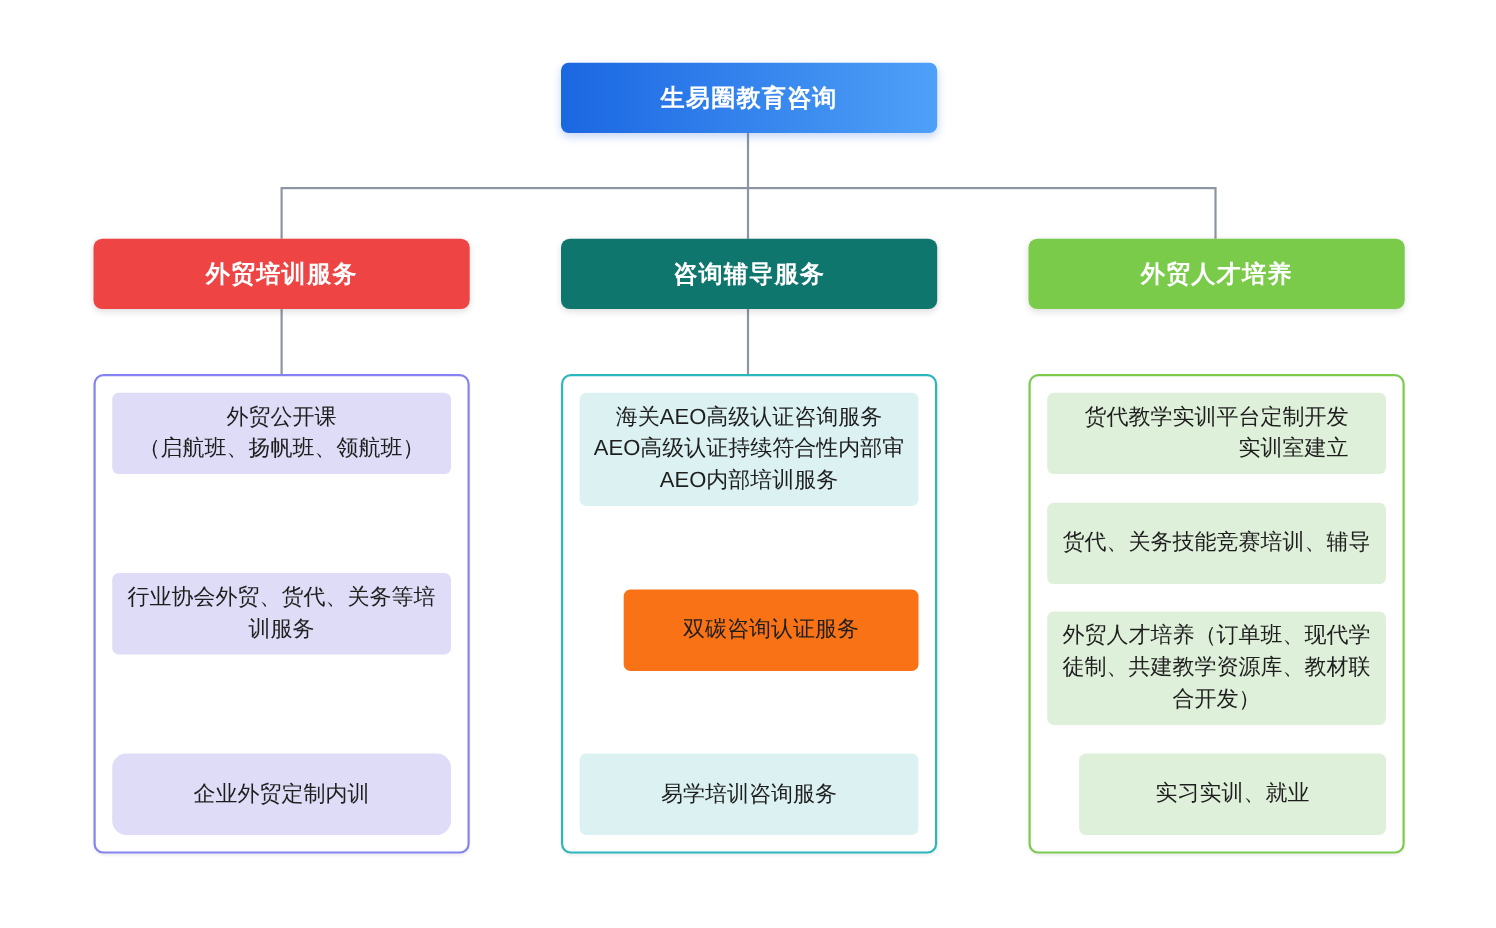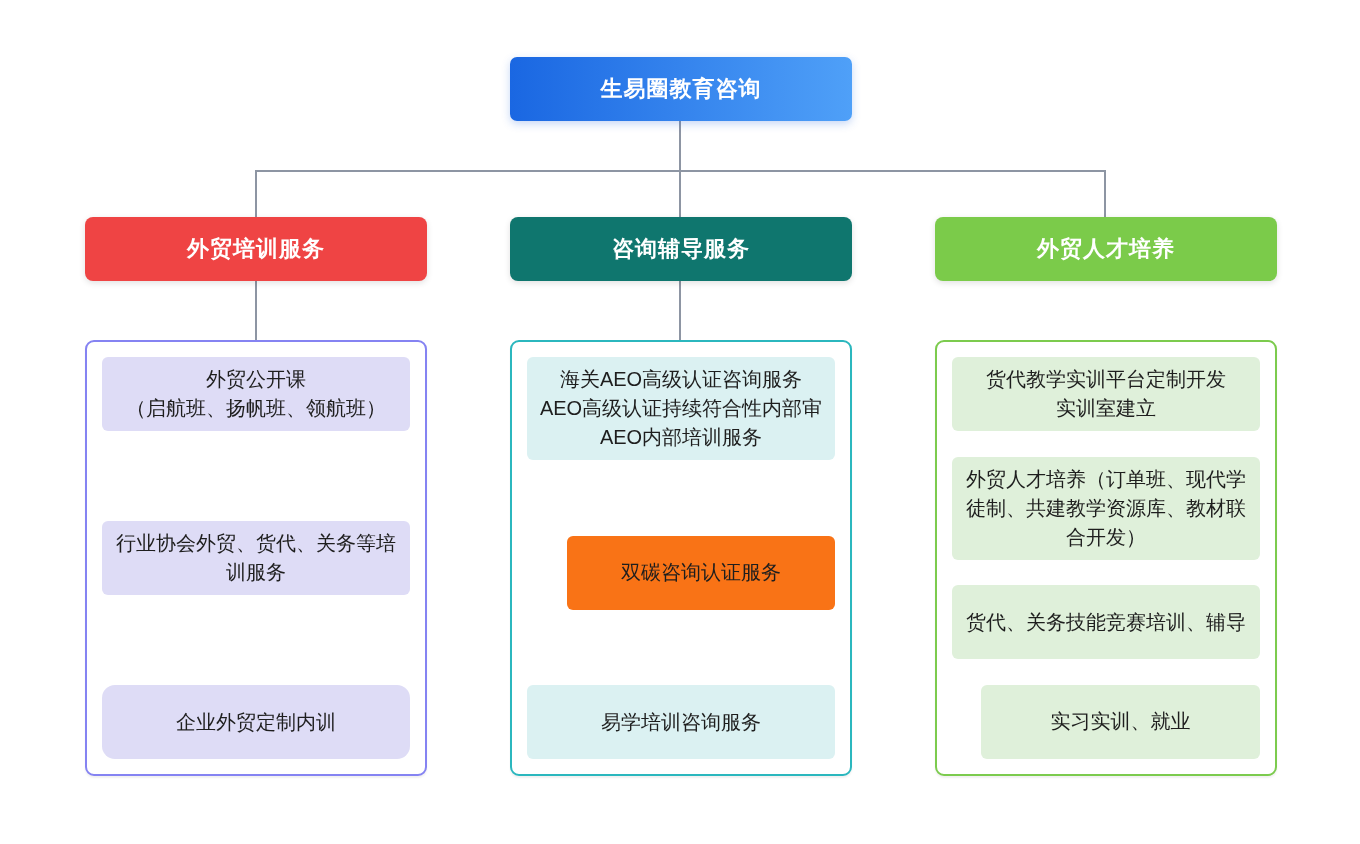--- a/index.html
+++ b/index.html
@@ -89,21 +89,21 @@
       <div class="item" style="background: #f97316; margin-left: 40px;">双碳咨询认证服务</div>
       <div class="item" style="background: rgb(219, 241, 242);">易学培训咨询服务</div>
     </div>
   </div>
 
   <div class="col-2">
     <div class="branch-header" style="background: rgb(123, 203, 74);">
       <span>外贸人才培养</span>
     </div>
     <div class="branch-body" style="border-color: rgb(124, 203, 78);">
-      <div class="item" style="background: rgb(223, 240, 218);">货代教学实训平台定制开发
+      <div class="item" style="background: rgb(223, 240, 218); text-align: right;">货代教学实训平台定制开发
 实训室建立</div>
+      <div class="item" style="background: rgb(223, 240, 218);">货代、关务技能竞赛培训、辅导</div>
       <div class="item" style="background: rgb(223, 240, 218);">外贸人才培养（订单班、现代学徒制、共建教学资源库、教材联合开发）</div>
-      <div class="item" style="background: rgb(223, 240, 218);">货代、关务技能竞赛培训、辅导</div>
       <div class="item" style="background: rgb(223, 240, 218); margin-left: 29px;">实习实训、就业</div>
     </div>
   </div>
 
 </div>
 
 </body></html>

